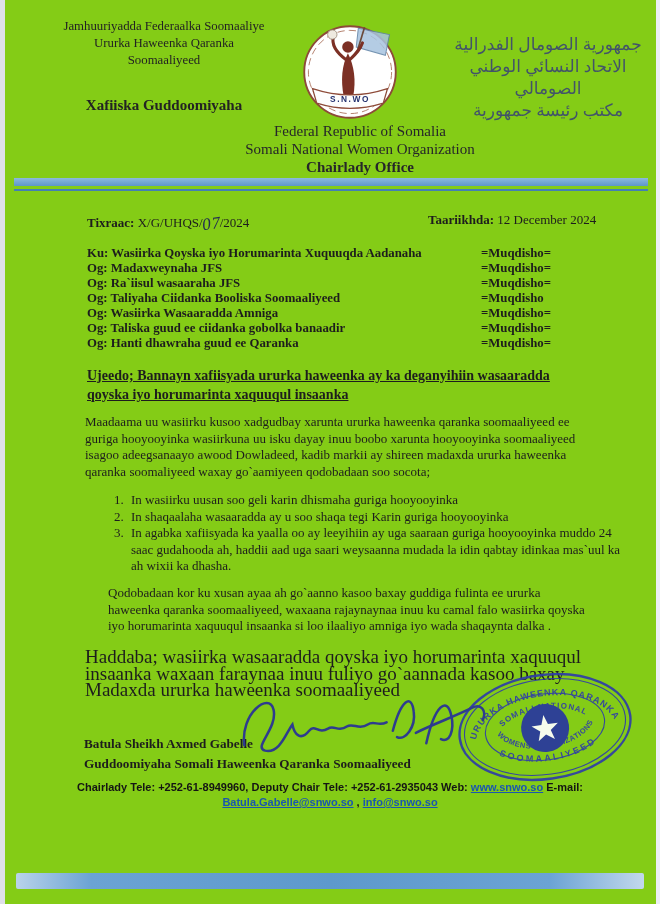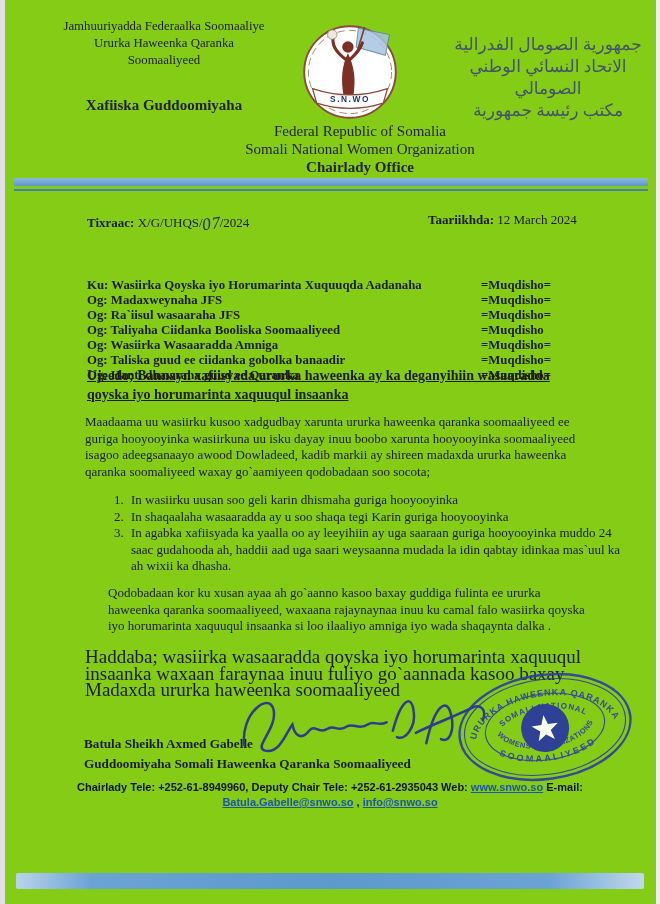--- a/index.html
+++ b/index.html
@@ -25,21 +25,21 @@
 
   
   .ref{position:absolute;left:87px;top:212px;font-size:13px;}
   .date{position:absolute;left:428px;top:212px;font-size:13px;}
   .lbl{font-weight:700;}
   .handwritten{display:inline-block;font-style:italic;font-size:17px;color:#232d52;
                transform:rotate(-8deg) translateY(2px);letter-spacing:1px;margin:0 -1px;}
 
   
   .recipients{position:absolute;left:87px;top:246px;width:512px;font-weight:700;
-              font-size:12.8px;line-height:15px;margin-top:32px;}
+              font-size:12.8px;line-height:15px;}
   .rcpt{display:grid;grid-template-columns:394px auto;}
 
   .subject{position:absolute;left:87px;top:366px;width:496px;font-weight:700;font-size:14px;
            line-height:19px;text-decoration:underline;}
 
   .p1{position:absolute;left:85px;top:414px;width:505px;font-size:13px;line-height:16.5px;}
   .decisions{position:absolute;left:85px;top:492px;width:502px;font-size:13px;line-height:16.5px;
              margin:0;padding-left:42px;}
   .decisions li{padding-left:4px;}
   .p2{position:absolute;left:108px;top:585px;width:478px;font-size:13px;line-height:16.5px;}
@@ -97,21 +97,21 @@
     <div class="bold">Chairlady Office</div>
   </div>
 
   <div class="rule-main"></div>
   <div class="rule-sub"></div>
 
   <div class="ref">
     <span class="lbl">Tixraac:</span><span> X/G/UHQS/</span><span class="handwritten">07</span><span>/2024</span>
   </div>
   <div class="date">
-    <span class="lbl">Taariikhda:</span><span> 12 March 2024</span>
+    <span class="lbl">Taariikhda:</span><span> 12 December 2024</span>
   </div>
 
   <div class="recipients">
     <div class="rcpt">
       <span>Ku: Wasiirka Qoyska iyo Horumarinta Xuquuqda Aadanaha</span>
       <span>=Muqdisho=</span>
     </div>
     <div class="rcpt">
       <span>Og: Madaxweynaha JFS</span>
       <span>=Muqdisho=</span>

